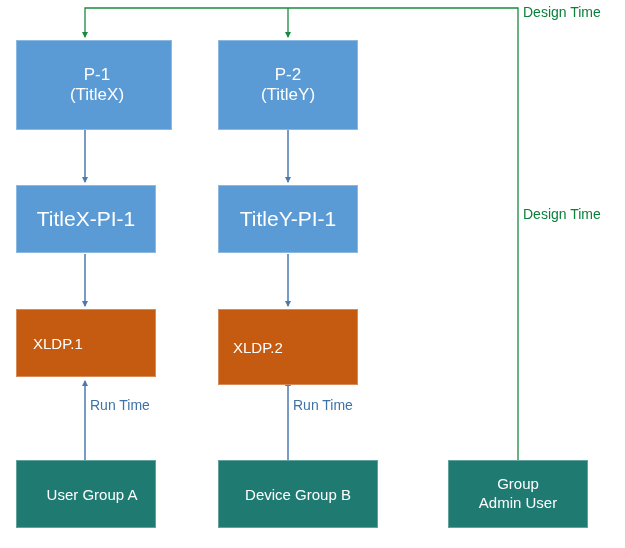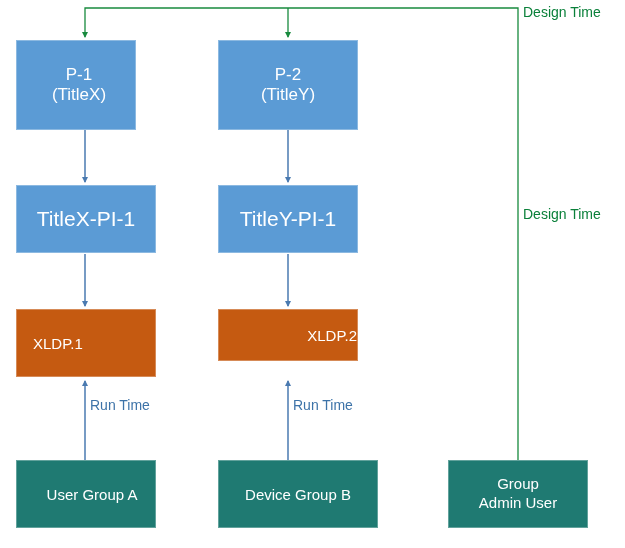--- a/index.html
+++ b/index.html
@@ -56,21 +56,21 @@
   <line x1="85" y1="460" x2="85" y2="381" stroke="#4a7ab0" stroke-width="1.5" marker-end="url(#ab)"></line>
 
   <line x1="288" y1="130" x2="288" y2="182" stroke="#4a7ab0" stroke-width="1.5" marker-end="url(#ab)"></line>
   <line x1="288" y1="254" x2="288" y2="306" stroke="#4a7ab0" stroke-width="1.5" marker-end="url(#ab)"></line>
   <line x1="288" y1="460" x2="288" y2="381" stroke="#4a7ab0" stroke-width="1.5" marker-end="url(#ab)"></line>
 
   <polyline points="518,460 518,8 85,8 85,37" fill="none" stroke="#188a3e" stroke-width="1.3" marker-end="url(#ag)"></polyline>
   <line x1="288" y1="8" x2="288" y2="37" stroke="#188a3e" stroke-width="1.3" marker-end="url(#ag)"></line>
 </svg>
 
-<div class="box blue two-line" style="left:16px; top:40px; width:120px; height:90px;padding-left:6px;">
+<div class="box blue two-line" style="left:16px; top:40px; width:156px; height:90px;padding-left:6px;">
   <div>
     <div>P-1</div>
     <div>(TitleX)</div>
   </div>
 </div>
 <div class="box blue two-line" style="left:218px; top:40px; width:140px; height:90px;">
   <div>
     <div>P-2</div>
     <div>(TitleY)</div>
   </div>
@@ -79,21 +79,21 @@
 <div class="box blue one-line" style="left:16px; top:185px; width:140px; height:68px;">
   <span>TitleX-PI-1</span>
 </div>
 <div class="box blue one-line" style="left:218px; top:185px; width:140px; height:68px;">
   <span>TitleY-PI-1</span>
 </div>
 
 <div class="box orange small-line" style="left:16px; top:309px; width:140px; height:68px; justify-content:flex-start; padding-left:16px;">
   <span>XLDP.1</span>
 </div>
-<div class="box orange small-line" style="left:218px; top:309px; width:140px; height:52px; justify-content:flex-end; padding-left:14px;">
+<div class="box orange small-line" style="left:218px; top:309px; width:140px; height:76px; justify-content:flex-start; padding-left:14px;">
   <span>XLDP.2</span>
 </div>
 
 <div class="box teal small-line" style="left:16px; top:460px; width:140px; height:68px;padding-left:12px;">
   <span>User Group A</span>
 </div>
 <div class="box teal small-line" style="left:218px; top:460px; width:160px; height:68px;">
   <span>Device Group B</span>
 </div>
 <div class="box teal small-line" style="left:448px; top:460px; width:140px; height:68px; line-height:1.25;">

